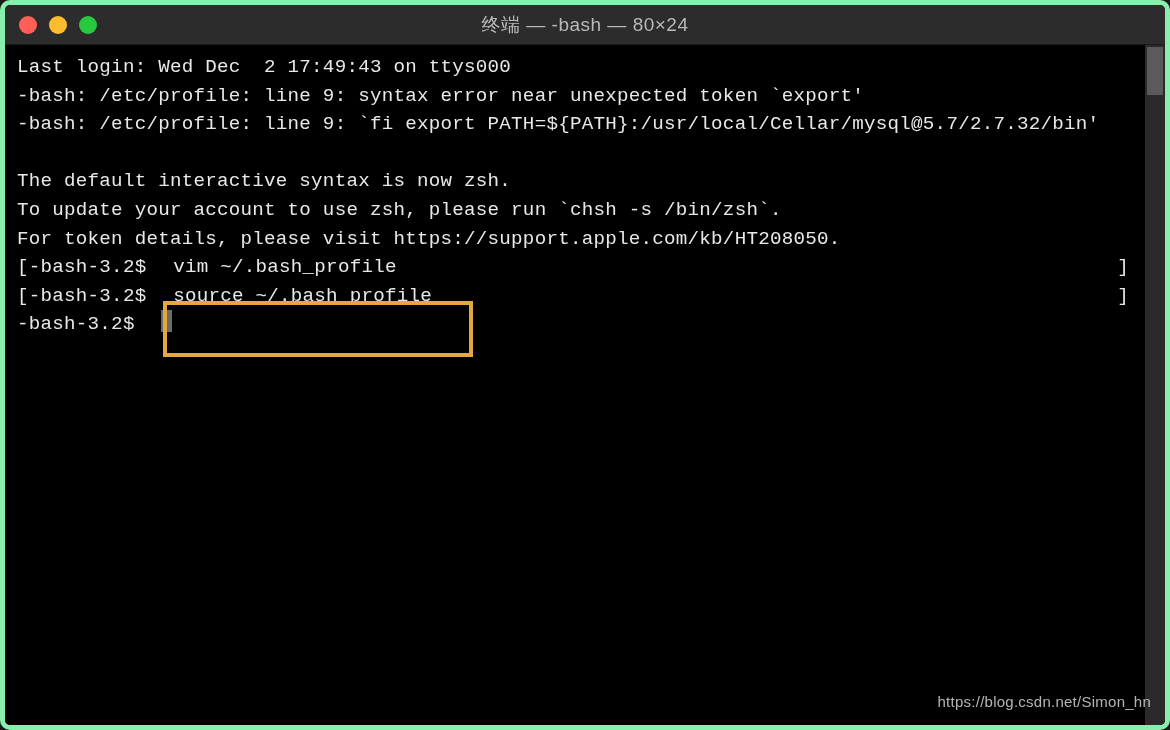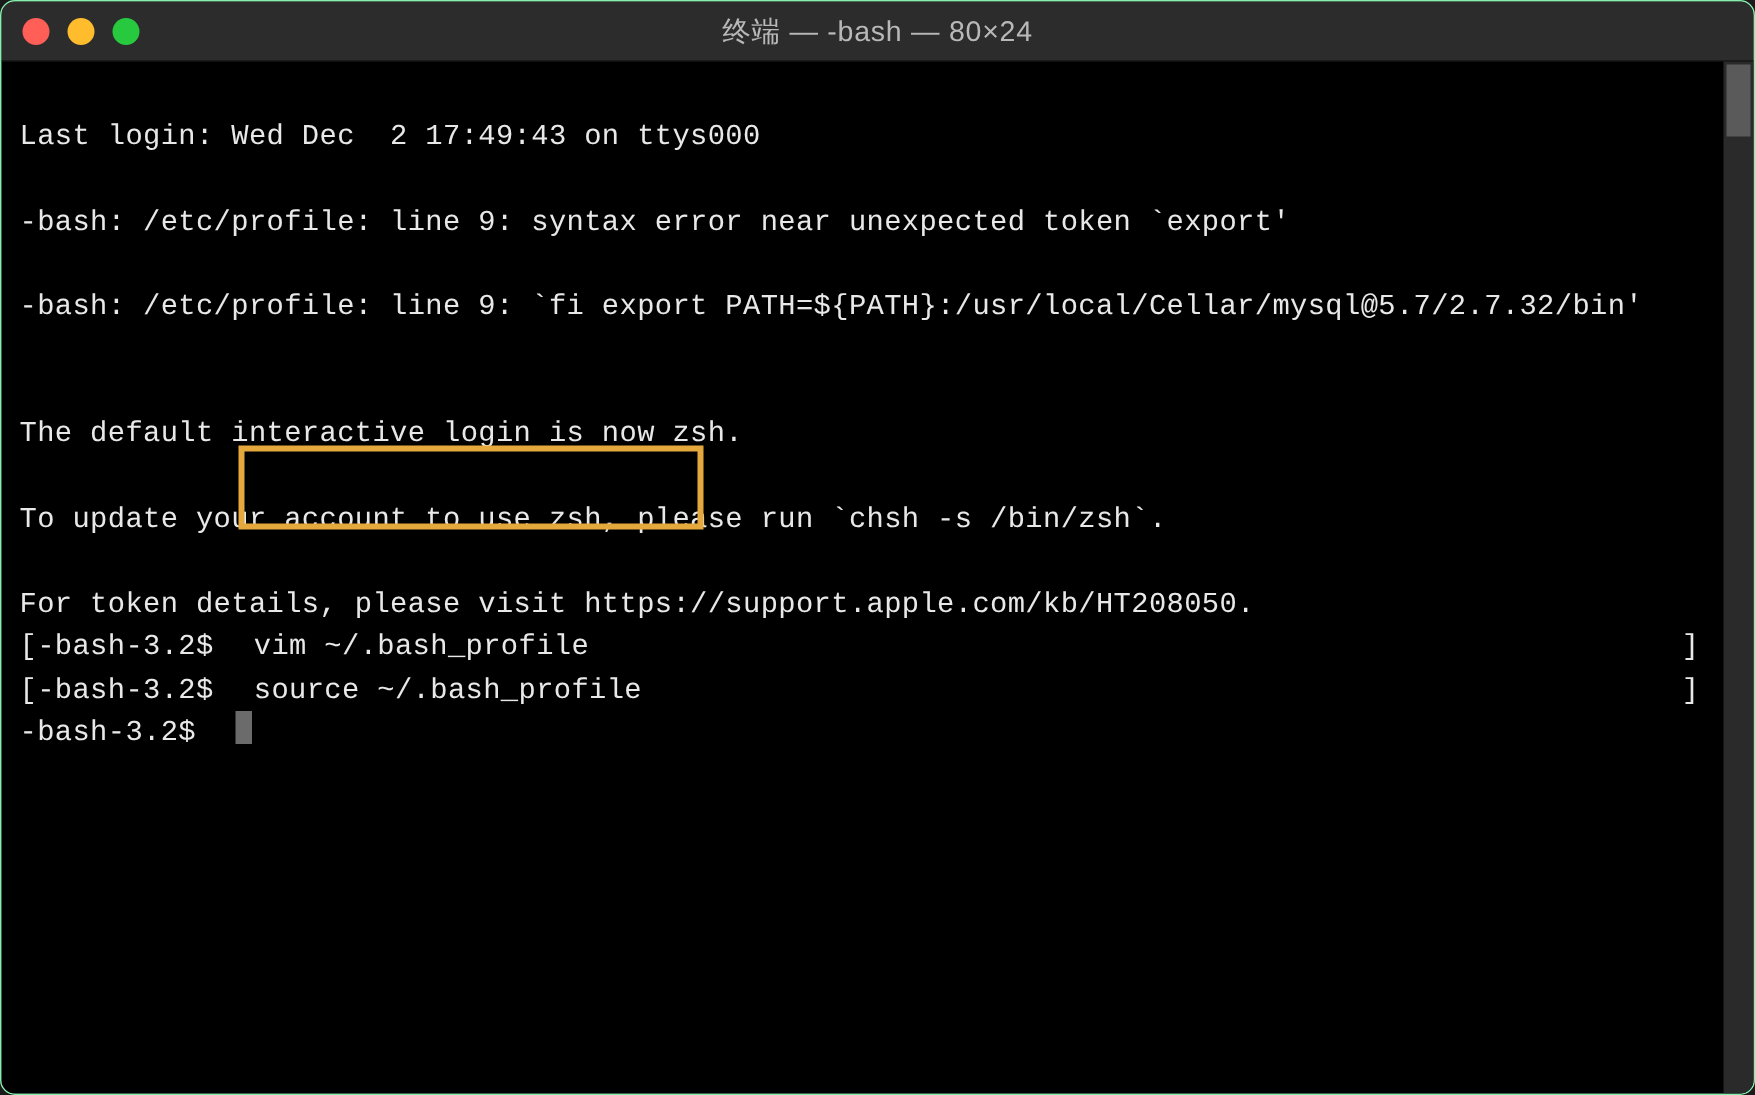--- a/index.html
+++ b/index.html
@@ -16,21 +16,21 @@
       position: relative;
     }
     .window {
       width: 1170px;
       height: 730px;
       background: #1e1e1e;
       border-radius: 10px;
       overflow: hidden;
       display: flex;
       flex-direction: column;
-      border: 1px solid #86efac;
+      border: 5px solid #86efac;
     }
     .titlebar {
       height: 40px;
       background: #2c2c2c;
       display: flex;
       align-items: center;
       padding: 0 14px;
       position: relative;
       border-bottom: 1px solid #1a1a1a;
     }
@@ -79,21 +79,20 @@
       right: 2px;
       top: 2px;
       width: 16px;
       height: 48px;
       background: #5a5a5a;
       border-radius: 0;
     }
     .terminal-line {
       white-space: pre;
       font-family: "Menlo", "Monaco", "Courier New", monospace;
-      margin-top: 28px;
     }
     .prompt-line {
       display: flex;
       white-space: pre;
       gap: 15px;
     }
     .prompt-left {
       flex: 0 0 auto;
     }
     .prompt-cmd {
@@ -144,32 +143,33 @@
 
   <div class="terminal-body">
     <div class="scrollbar-track">
       <div class="scrollbar-thumb"></div>
     </div>
 
     <div class="terminal-line">Last login: Wed Dec  2 17:49:43 on ttys000</div>
     <div class="terminal-line">-bash: /etc/profile: line 9: syntax error near unexpected token `export'</div>
     <div class="terminal-line">-bash: /etc/profile: line 9: `fi export PATH=${PATH}:/usr/local/Cellar/mysql@5.7/2.7.32/bin'</div>
     <div class="blank-line"></div>
-    <div class="terminal-line">The default interactive login is now zsh.</div>
+    <div class="terminal-line">The default interactive syntax is now zsh.</div>
     <div class="terminal-line">To update your account to use zsh, please run `chsh -s /bin/zsh`.</div>
     <div class="terminal-line">For token details, please visit https://support.apple.com/kb/HT208050.</div>
 
     <div class="prompt-line">
       <span class="prompt-left">[-bash-3.2$ </span><span class="prompt-cmd">vim ~/.bash_profile</span><span class="prompt-right">]</span>
     </div>
 
     <div class="prompt-line">
       <span class="prompt-left">[-bash-3.2$ </span><span class="prompt-cmd">source ~/.bash_profile</span><span class="prompt-right">]</span>
     </div>
 
     <div class="prompt-line">
       <span class="prompt-left">-bash-3.2$ </span><span class="cursor-block"></span>
     </div>
 
     <div class="highlight-box" id="hl" style="top: 256px; left: 158px; width: 310px; height: 56px;"></div>
 
+    <div class="watermark">https://blog.csdn.net/Simon_hn</div>
   </div>
 </div>
 
 </body></html>

